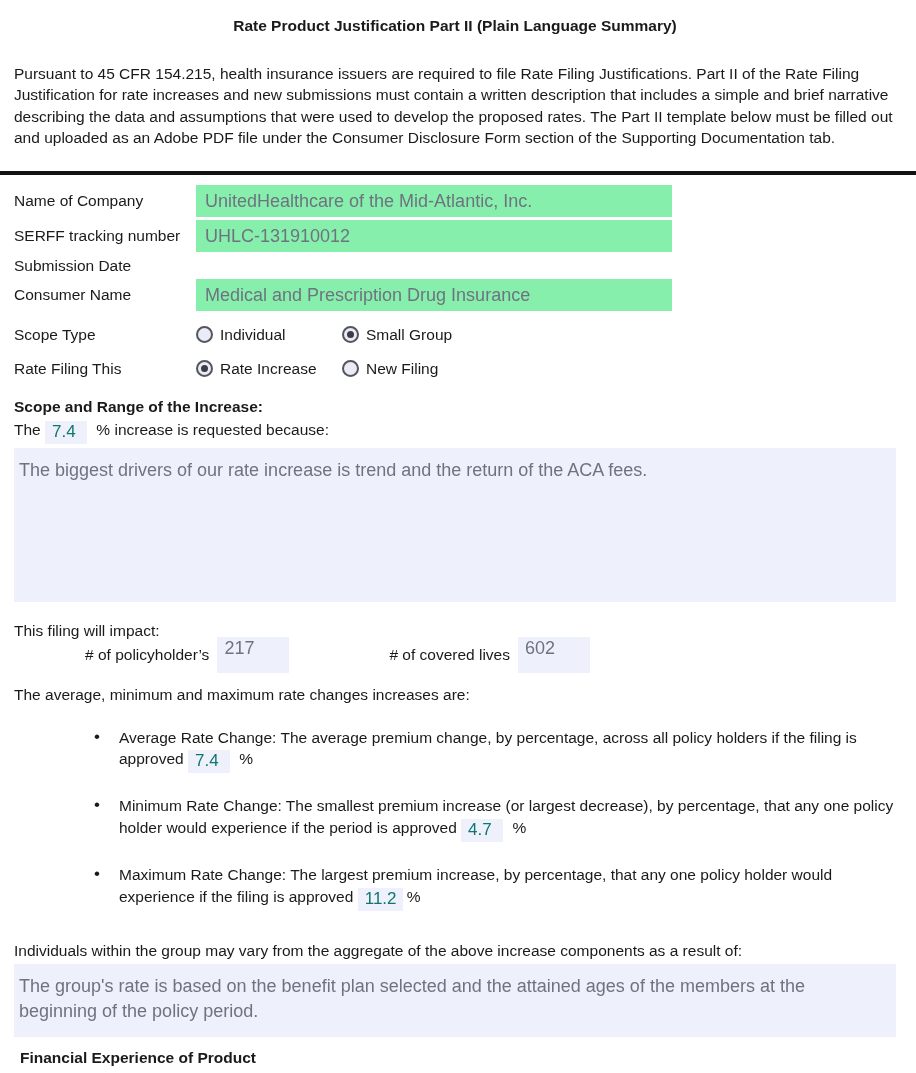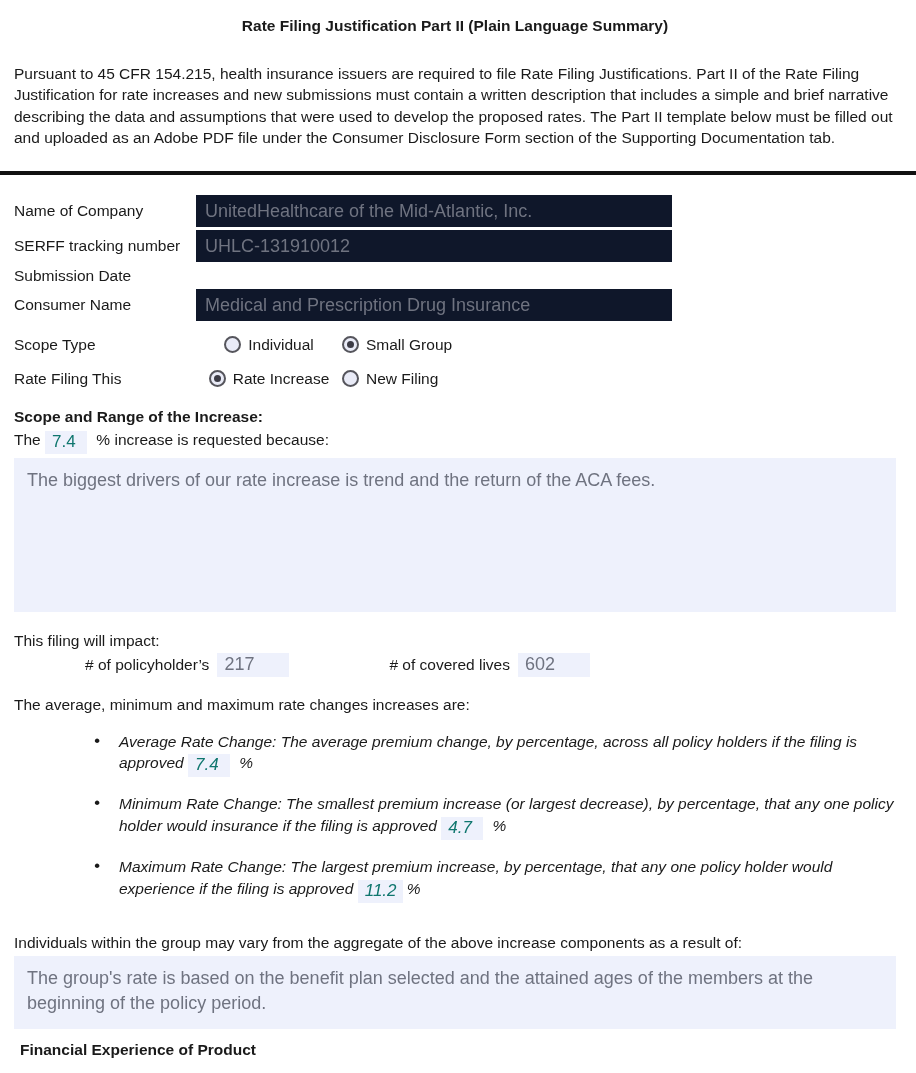--- a/index.html
+++ b/index.html
@@ -24,34 +24,34 @@
     margin-top: 27px;
     line-height: 21.4px;
   }
   .thick-rule {
     height: 4px; background: #111111;
     margin: 22px -20px 0 -14px;
     border: none;
   }
 
   
-  .form-block { margin-top: 20px; }
+  .form-block { margin-top: 10px; }
   .frow { display: flex; align-items: center; margin-bottom: 3px; }
   .flabel { width: 182px; flex: 0 0 182px; }
   .ffield {
     width: 476px; height: 32px;
-    background: #0f172a;
+    background: #86efac;
     color: #6f7380;
     font-size: 18px;
     line-height: 32px;
     padding: 0 0 0 9px;
     overflow: hidden; white-space: nowrap;
   }
   .radio-row { display: flex; align-items: center; height: 21px; margin-top: 13px; }
-  .radio-group { display: flex; align-items: center; justify-content: center; }
+  .radio-group { display: flex; align-items: center; }
   .radio {
     width: 17px; height: 17px; border-radius: 50%;
     border: 2px solid #55555c; background: #e9ebf7;
     display: inline-block; position: relative; flex: 0 0 17px;
   }
   .radio.checked::after {
     content: ""; position: absolute; left: 3px; top: 3px;
     width: 7px; height: 7px; border-radius: 50%; background: #3c3c46;
   }
   .radio-label { margin-left: 7px; }
@@ -65,54 +65,54 @@
     background: #eef1fc; color: #0f766e;
     font-size: 17px; line-height: 20px;
     padding: 1px 6px 2px 7px;
     vertical-align: -2px;
   }
   .ifield.w-pct { min-width: 42px; }
   .pct-suffix { margin-left: 5px; }
   .tarea {
     background: #eef1fc; color: #6f7380;
     font-size: 18px; line-height: 25px;
-    padding: 10px 12px 0 13px;
+    padding: 10px 12px 0 5px;
     margin: 3px 0 0 0;
     width: 882px;
   }
   .tarea-reason { height: 154px; margin-top: 4px; }
   .tarea-variation { height: 73px; }
 
   
   .impact-heading { margin-top: 18px; }
   .impact-row { display: flex; align-items: center; margin: 2px 0 0 71px; height: 24px; }
-  .impact-field { width: 72px; height: 24px; line-height: 23px; margin-left: 8px; padding: 0 0 0 7px; font-size: 18px; background:#eef1fc; color:#6f7380; }
+  .impact-field { width: 72px; height: 36px; line-height: 23px; margin-left: 8px; padding: 0 0 0 7px; font-size: 18px; background:#eef1fc; color:#6f7380; }
   .impact-gap { margin-left: 100px; }
 
   
   .bullets { margin: 5px 0 0 0; padding: 0 0 0 78px; list-style: none; }
   .bullets li {
     position: relative; padding-left: 27px;
-    margin-top: 16px; line-height: 21.8px; font-style: italic;
+    margin-top: 22px; line-height: 21.8px;
   }
   .bullets li::before {
     content: "\2022";
     position: absolute; left: 2px; top: -1px;
     font-size: 17px;
   }
   .variation-prompt { margin-top: 29px; }
   .fin-heading { font-weight: bold; margin: 10px 0 0 6px; }
   .fin-prompt { margin-top: 19px; }
 </style>
 </head>
 <body>
 
 <div class="doc">
 
-  <div class="page-title">Rate Filing Justification Part II (Plain Language Summary)</div>
+  <div class="page-title">Rate Product Justification Part II (Plain Language Summary)</div>
 
   <div class="intro">Pursuant to 45 CFR 154.215, health insurance issuers are required to file Rate Filing Justifications. Part II of the Rate Filing Justification for rate increases and new submissions must contain a written description that includes a simple and brief narrative describing the data and assumptions that were used to develop the proposed rates. The Part II template below must be filled out and uploaded as an Adobe PDF file under the Consumer Disclosure Form section of the Supporting Documentation tab.</div>
 
   <div class="thick-rule"></div>
 
   <div class="form-block">
 
     <div class="frow">
       <div class="flabel">Name of Company</div>
       <div class="ffield">UnitedHealthcare of the Mid-Atlantic, Inc.</div>
@@ -179,21 +179,21 @@
 
   <div class="impact-heading" style="margin-top:17px;">The average, minimum and maximum rate changes increases are:</div>
 
   <ul class="bullets">
     <li>
       <span>Average Rate Change: The average premium change, by percentage, across all policy holders if the filing is approved</span>
       <span class="ifield w-pct">7.4</span>
       <span class="pct-suffix">%</span>
     </li>
     <li>
-      <span>Minimum Rate Change: The smallest premium increase (or largest decrease), by percentage, that any one policy holder would insurance if the filing is approved</span>
+      <span>Minimum Rate Change: The smallest premium increase (or largest decrease), by percentage, that any one policy holder would experience if the period is approved</span>
       <span class="ifield w-pct">4.7</span>
       <span class="pct-suffix">%</span>
     </li>
     <li>
       <span>Maximum Rate Change: The largest premium increase, by percentage, that any one policy holder would experience if the filing is approved</span>
       <span class="ifield w-pct">11.2</span>
       <span>%</span>
     </li>
   </ul>
 

